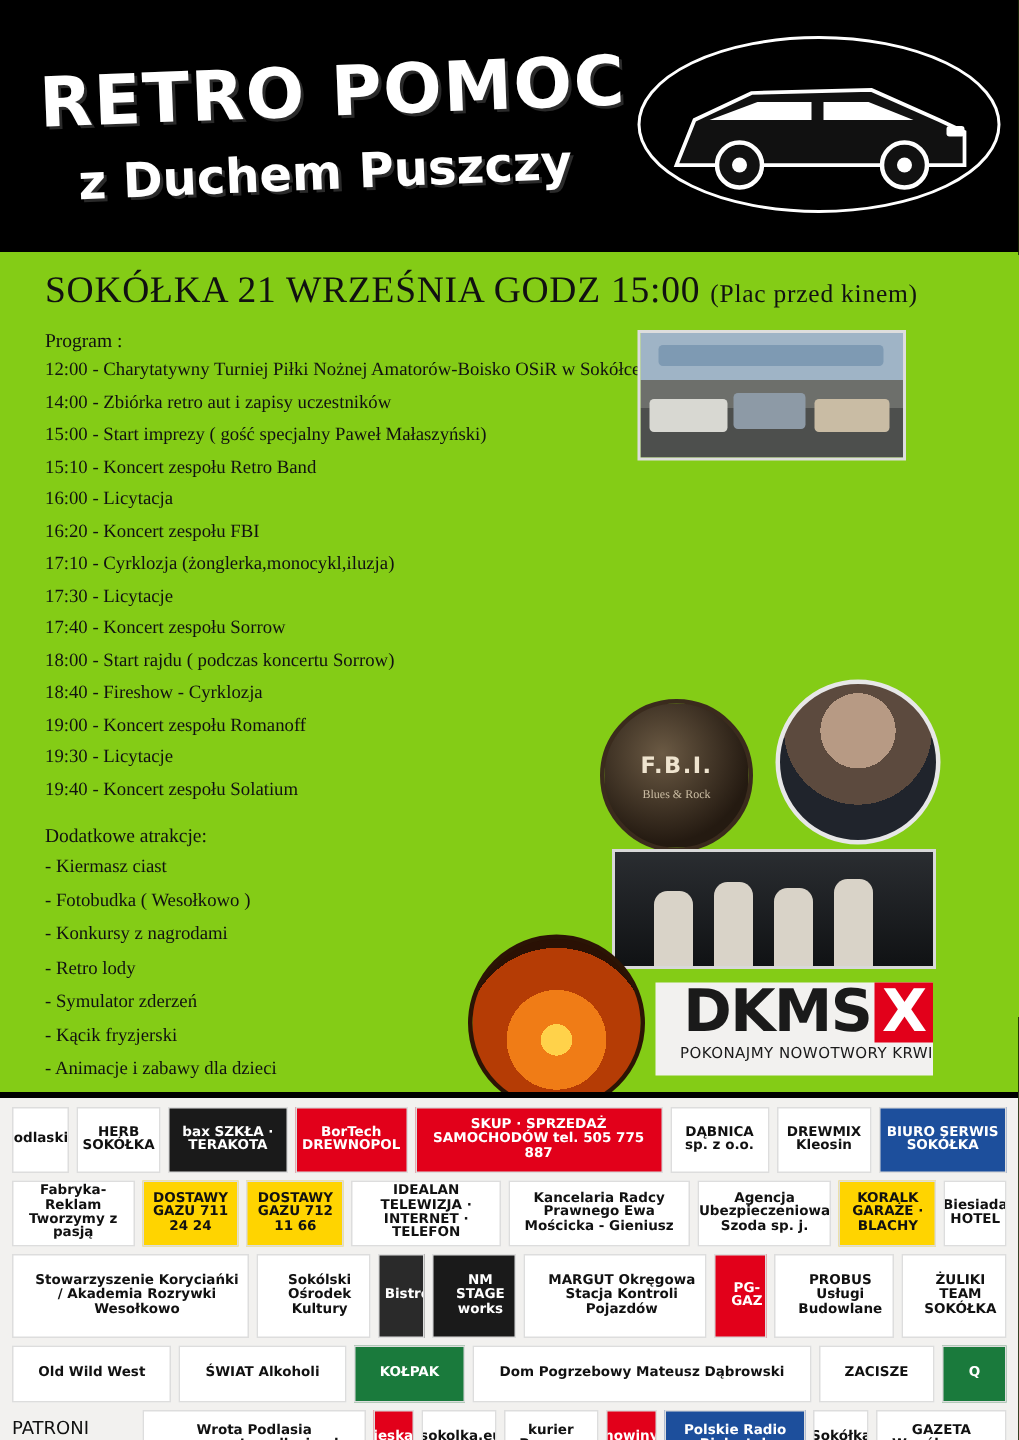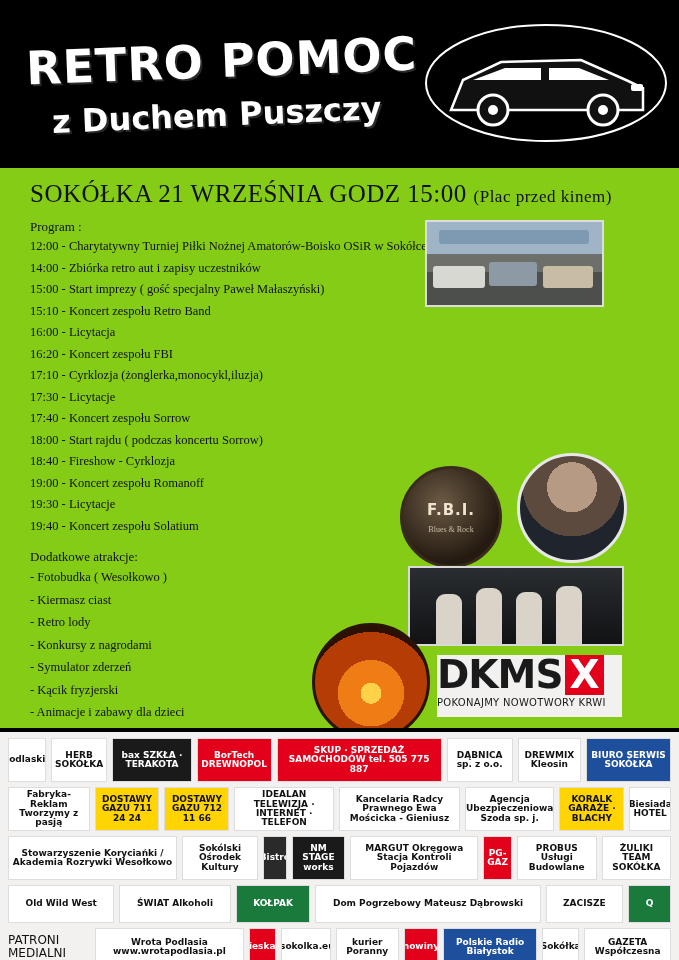--- a/index.html
+++ b/index.html
@@ -159,20 +159,21 @@
   .photo-fire {
     left: 312px; top: 455px; width: 112px; height: 112px;
     border-radius: 50%;
     border: 3px solid #2b1405;
     background: radial-gradient(circle at 50% 60%, #ffd24a 0 12%, #f07c16 12% 38%, #b53c05 38% 70%, #2a1104 70% 100%);
   }
   .dkms {
     position: absolute;
     left: 437px; top: 487px; width: 185px; height: 62px;
     background: #f2f1ef;
+    text-align: right;
   }
   .dkms-word {
     font-family: "DejaVu Sans", sans-serif;
     font-weight: bold;
     font-size: 39px;
     color: #1a1a1a;
     letter-spacing: -1px;
     line-height: 40px;
   }
   .dkms-x {
@@ -253,21 +254,21 @@
     color: #222;
     line-height: 1.05;
     padding: 2px 3px;
     box-sizing: border-box;
     overflow: hidden;
     height: 40px;
     flex: 1 1 auto;
   }
   .logo.r1 { height: 44px; }
   .logo.r2 { height: 44px; }
-  .logo.r3 { height: 44px; }
+  .logo.r3 { height: 56px; padding-left: 12px; }
   .logo.r4 { height: 38px; }
   .media-label {
     font-family: "DejaVu Sans", sans-serif;
     font-weight: normal;
     font-size: 12px;
     color: #111;
     line-height: 1.1;
     min-width: 78px;
     background: transparent;
     border: none;
@@ -326,24 +327,24 @@
         <li>17:40 - Koncert zespołu Sorrow</li>
         <li>18:00 - Start rajdu ( podczas koncertu Sorrow)</li>
         <li>18:40 - Fireshow - Cyrklozja</li>
         <li>19:00 - Koncert zespołu Romanoff</li>
         <li>19:30 - Licytacje</li>
         <li>19:40 - Koncert zespołu Solatium</li>
       </ul>
 
       <div class="extras-title">Dodatkowe atrakcje:</div>
       <ul class="extras">
+        <li>- Kiermasz ciast</li>
         <li>- Fotobudka ( Wesołkowo )</li>
-        <li>- Kiermasz ciast</li>
+        <li>- Konkursy z nagrodami</li>
         <li>- Retro lody</li>
-        <li>- Konkursy z nagrodami</li>
         <li>- Symulator zderzeń</li>
         <li>- Kącik fryzjerski</li>
         <li>- Animacje i zabawy dla dzieci</li>
         <li>- Rejestracja DKMS</li>
         <li>- Pokazy policji i straży pożarnej</li>
         <li>- Gastronomia</li>
         <li>- Stoisko Białostockiego Centrum Onkologii</li>
       </ul>
     </div>
 

